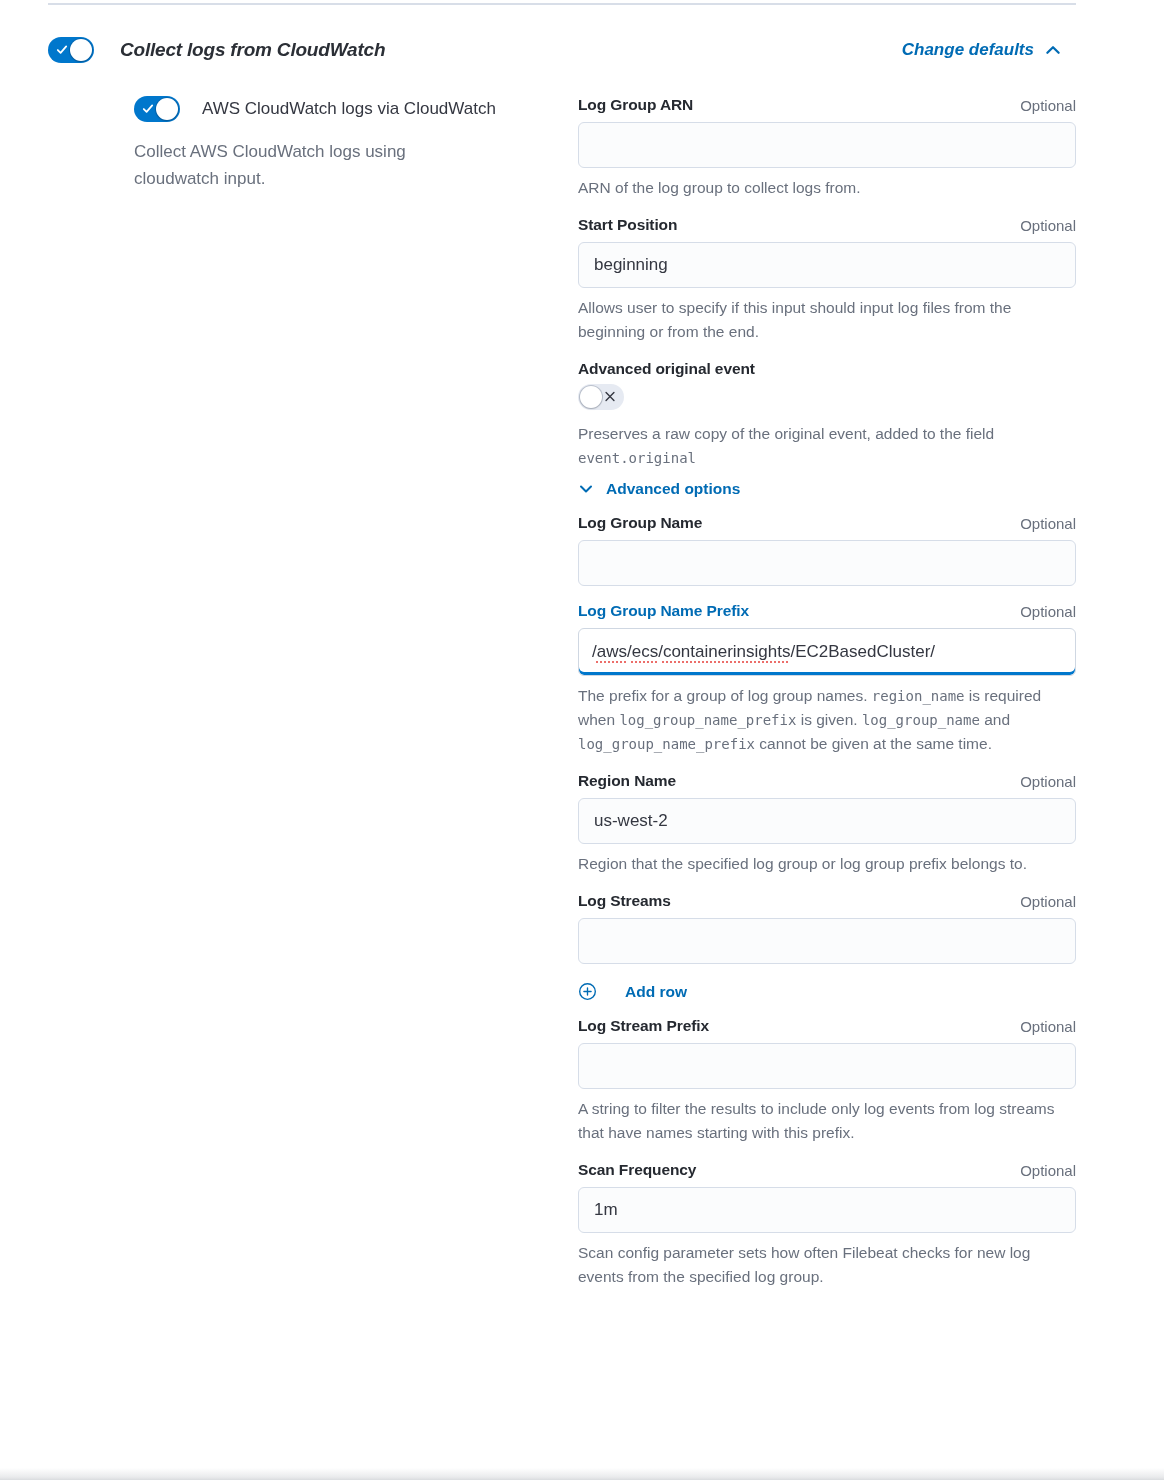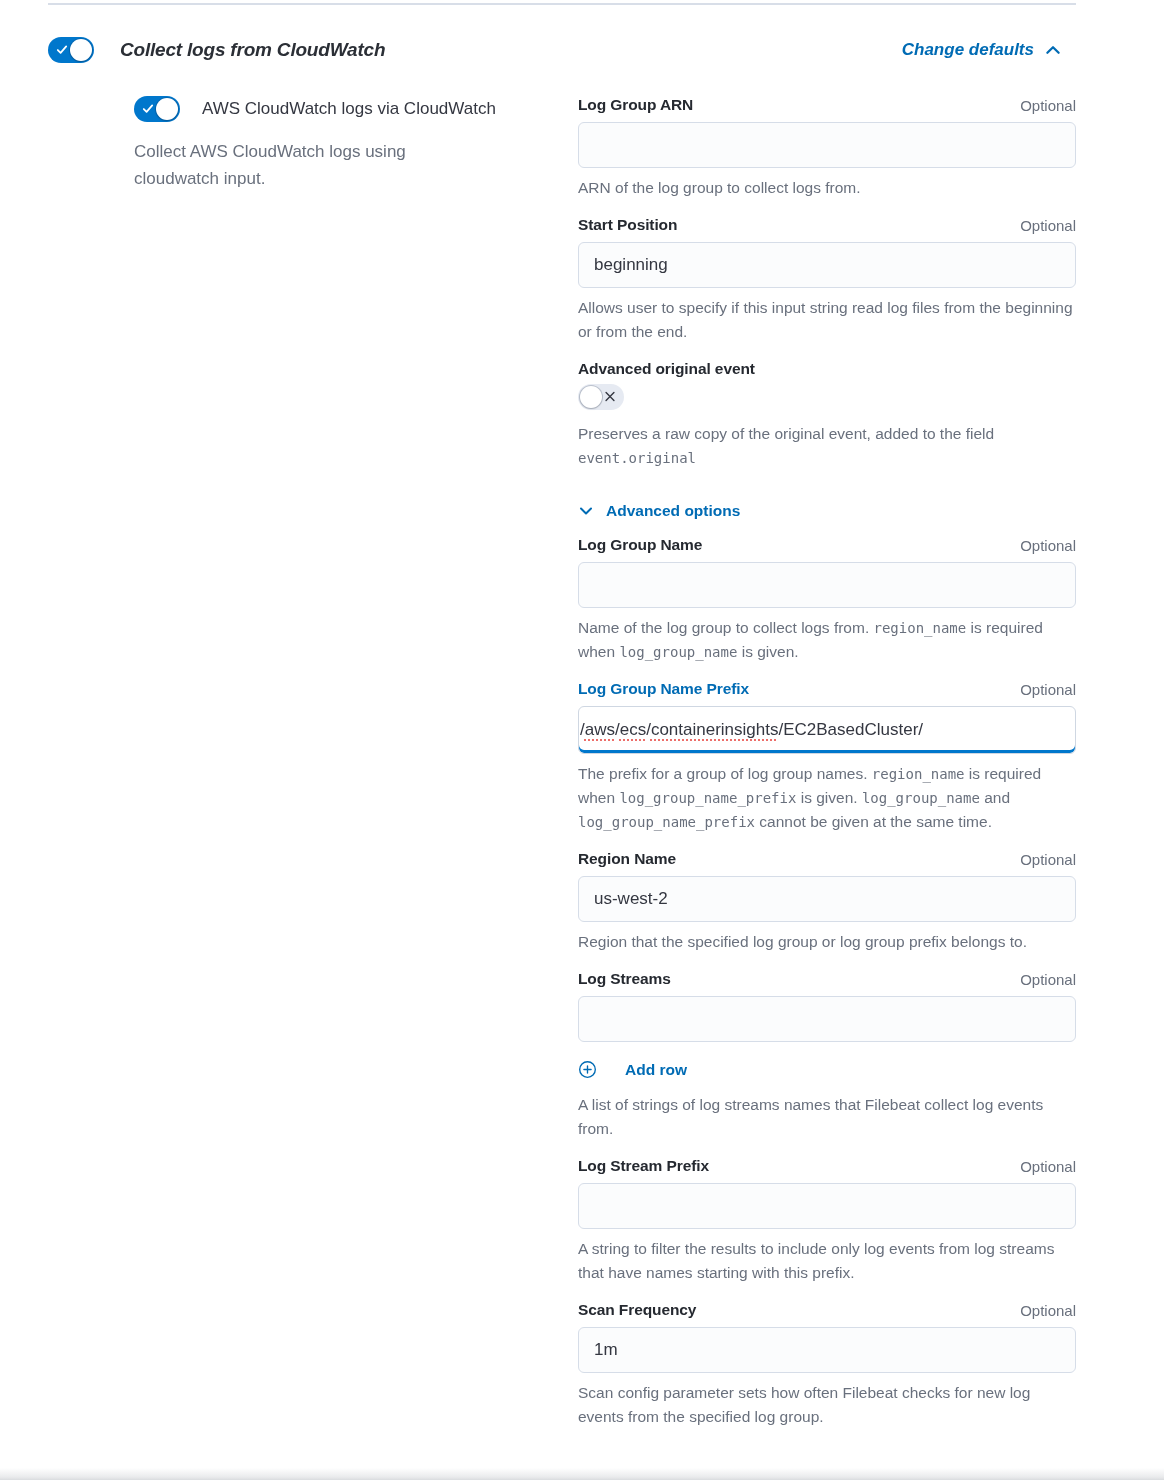--- a/index.html
+++ b/index.html
@@ -35,27 +35,27 @@
   .switch.on .glyph{left:7px;}
   .switch.off .glyph{right:7px;}
   
   .form-group{margin-top:16px;}
   .form-group:first-child{margin-top:0;}
   .label-row{display:flex;align-items:center;justify-content:space-between;margin-bottom:8px;}
   .field-label{font-size:15.5px;font-weight:700;color:#252930;letter-spacing:-0.1px;}
   .field-label.focused{color:var(--link);}
   .optional{font-size:15px;color:var(--subdued);font-weight:400;}
   .text-input{display:block;width:100%;height:46px;border:1px solid #d6dde8;border-radius:6px;background:var(--fieldbg);font-size:17px;color:var(--text);padding:0 15px;font-family:"Liberation Sans","DejaVu Sans",sans-serif;outline:none;}
-  .textbox{width:100%;height:48px;line-height:46px;border:1px solid #cfd7e2;border-radius:6px;background:#fff;font-size:17px;color:var(--text);padding:0 1px;white-space:nowrap;overflow:hidden;}
+  .textbox{width:100%;height:48px;line-height:46px;border:1px solid #cfd7e2;border-radius:6px;background:#fff;font-size:17px;color:var(--text);padding:0 13px;white-space:nowrap;overflow:hidden;}
   .textbox.focused{box-shadow:inset 0 -3px 0 0 var(--primary);}
   .misspell{text-decoration:underline dotted #ec6e6a;text-decoration-thickness:2px;text-underline-offset:4px;}
   .help{margin-top:8px;font-size:15.5px;line-height:24px;color:var(--subdued);}
   .help code, .code{font-family:"DejaVu Sans Mono","Liberation Mono",monospace;font-size:14px;color:var(--subdued);}
   .toggle-row{margin-top:2px;margin-bottom:8px;}
-  .advanced-row{margin-top:32px;margin-bottom:16px;display:flex;align-items:center;gap:12px;color:var(--link);font-size:15.5px;font-weight:700;cursor:pointer;}
+  .advanced-row{margin-top:10px;margin-bottom:16px;display:flex;align-items:center;gap:12px;color:var(--link);font-size:15.5px;font-weight:700;cursor:pointer;}
   .add-row{margin-top:18px;display:flex;align-items:center;gap:28px;color:var(--link);font-size:15.5px;font-weight:700;cursor:pointer;}
   .group-help{margin-top:14px;font-size:15.5px;line-height:24px;color:var(--subdued);}
   .bottom-shade{position:absolute;left:0;bottom:0;width:100%;height:12px;background:linear-gradient(to bottom,rgba(120,128,140,0) 0%,rgba(120,128,140,0.16) 75%,rgba(120,128,140,0.28) 100%);pointer-events:none;}
   svg{display:block;}
 </style>
 </head>
 <body>
 
 <div class="canvas">
   <div class="top-divider"></div>
@@ -108,21 +108,21 @@
         <input class="text-input" type="text" value="" style="">
         <div class="help">ARN of the log group to collect logs from.</div>
       </div>
 
       <div class="form-group">
         <div class="label-row">
           <span class="field-label">Start Position</span>
           <span class="optional">Optional</span>
         </div>
         <input class="text-input" type="text" value="beginning" style="">
-        <div class="help">Allows user to specify if this input string read log files from the beginning or from the end.</div>
+        <div class="help">Allows user to specify if this input should input log files from the beginning or from the end.</div>
       </div>
 
       <div class="form-group">
         <div class="label-row" style="margin-bottom:6px;">
           <span class="field-label">Advanced original event</span>
         </div>
         <div class="toggle-row">
           <span class="switch off">
             <span class="thumb"></span>
             <span class="glyph">
@@ -143,21 +143,20 @@
         </span>
         <span>Advanced options</span>
       </div>
 
       <div class="form-group">
         <div class="label-row">
           <span class="field-label">Log Group Name</span>
           <span class="optional">Optional</span>
         </div>
         <input class="text-input" type="text" value="" style="">
-        <div class="help"><span>Name of the log group to collect logs from. </span><code>region_name</code><span> is required when </span><code>log_group_name</code><span> is given.</span></div>
       </div>
 
       <div class="form-group">
         <div class="label-row">
           <span class="field-label focused">Log Group Name Prefix</span>
           <span class="optional">Optional</span>
         </div>
         <div class="textbox focused" role="textbox"><span>/</span><span class="misspell">aws</span><span>/</span><span class="misspell">ecs</span><span>/</span><span class="misspell">containerinsights</span><span>/EC2BasedCluster/</span></div>
         <div class="help"><span>The prefix for a group of log group names. </span><code>region_name</code><span> is required when </span><code>log_group_name_prefix</code><span> is given. </span><code>log_group_name</code><span> and </span><code>log_group_name_prefix</code><span> cannot be given at the same time.</span></div>
       </div>
@@ -179,21 +178,20 @@
         <input class="text-input" type="text" value="" style="">
         <div class="add-row">
           <span>
             <svg width="19" height="19" viewBox="0 0 18 18">
                 <circle cx="9" cy="9" r="7.4" fill="none" stroke="#006bb4" stroke-width="1.3"></circle>
                 <path d="M9 5.6v6.8M5.6 9h6.8" stroke="#006bb4" stroke-width="1.3" stroke-linecap="round"></path>
               </svg>
           </span>
           <span>Add row</span>
         </div>
-        <div class="group-help">A list of strings of log streams names that Filebeat collect log events from.</div>
       </div>
 
       <div class="form-group">
         <div class="label-row">
           <span class="field-label">Log Stream Prefix</span>
           <span class="optional">Optional</span>
         </div>
         <input class="text-input" type="text" value="" style="">
         <div class="help">A string to filter the results to include only log events from log streams that have names starting with this prefix.</div>
       </div>

